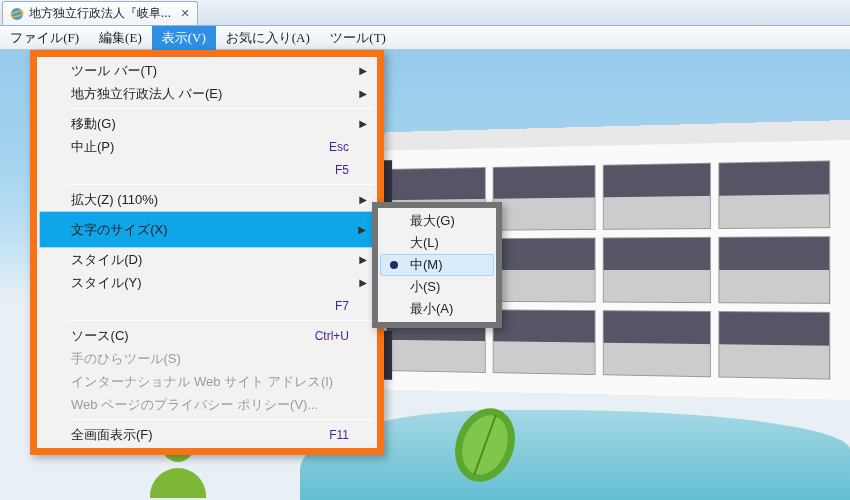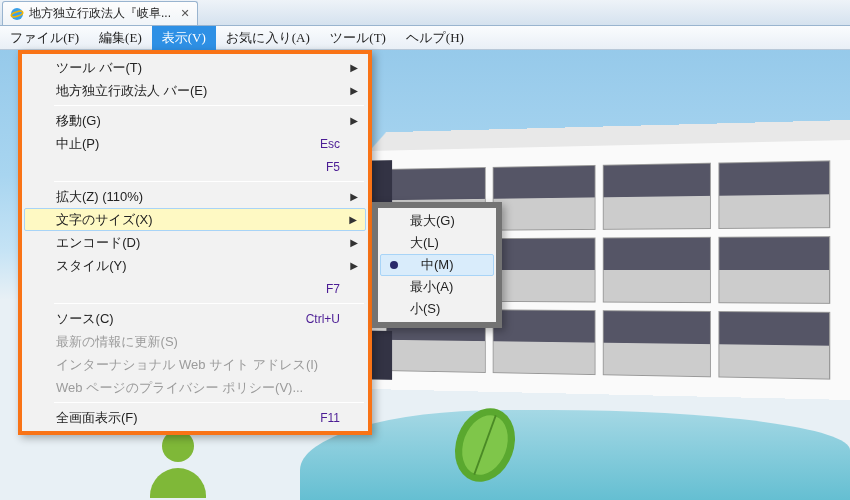--- a/index.html
+++ b/index.html
@@ -56,42 +56,42 @@
   .tab .title { white-space: nowrap; overflow: hidden; text-overflow: ellipsis; }
   
   .menubar {
     position: relative; z-index: 5; height: 24px; background: linear-gradient(#fafcfe,#e9eff6);
     border-bottom: 1px solid #b8c8d8; display: flex; align-items: center; font-size: 13px; color: #222;
   }
   .menubar .item { padding: 3px 10px; cursor: default; font-family: Liberation Serif, serif; }
   .menubar .item.active { background: #2e90e5; color: #fff; }
   
   .dropdown {
-    position: absolute; z-index: 10; top: 50px; left: 18px; width: 354px;
-    background: #f2f2f2; border: 4px solid #f97316; box-shadow: 3px 3px 8px rgba(0,0,0,.3);
+    position: absolute; z-index: 10; top: 50px; left: 30px; width: 354px;
+    background: #f2f2f2; border: 7px solid #f97316; box-shadow: 3px 3px 8px rgba(0,0,0,.3);
     font-size: 13px; color: #222; padding: 2px;
   }
   .dropdown .gutter { position: absolute; left: 2px; top: 2px; bottom: 2px; width: 26px; background: #f2f2f2; }
   .dropdown .mi {
     position: relative; height: 23px; display: flex; align-items: center; padding-left: 32px; padding-right: 26px;
     cursor: default;
   }
-  .dropdown .mi.hover { background: #fef9c3; border: 1px solid #a8d4f7; border-radius: 2px; padding-left:31px; padding-right:25px; height:23px; }
+  .dropdown .mi.hover { background: #0ea5e9; border: 1px solid #a8d4f7; border-radius: 2px; padding-left:31px; padding-right:25px; height:37px; }
   .dropdown .mi .arrow { position: absolute; right: 8px; font-size: 10px; color: #333; }
   .dropdown .mi .accel { position: absolute; right: 26px; font-size: 12px; color: #4c1d95; }
   .dropdown .mi.disabled { color: #9b9b9b; }
   .dropdown .sep { height: 1px; margin: 3px 2px 3px 30px; background: #d0d0d0; border-bottom:1px solid #fff; }
   
   .submenu {
     position: absolute; z-index: 11; top: 202px; left: 372px; width: 130px;
     background: #f2f2f2; border: 6px solid #737373; box-shadow: 3px 3px 8px rgba(0,0,0,.3);
     font-size: 13px; color: #222; padding: 2px;
   }
   .submenu .mi { position: relative; height: 22px; display: flex; align-items: center; padding-left: 30px; cursor:default; }
-  .submenu .mi.hover { background: #d9ecfb; border: 1px solid #a8d4f7; border-radius: 2px; padding-left:40px; height:22px; }
+  .submenu .mi.hover { background: #d9ecfb; border: 1px solid #a8d4f7; border-radius: 2px; padding-left:29px; height:22px; }
   .submenu .radio { position: absolute; left: 9px; width: 8px; height: 8px; border-radius: 50%; background: #2a2a6a; }
   
   .person { position: absolute; left: 150px; top: 430px; z-index: 2; }
   .person .head { width: 32px; height: 32px; background: #7fb838; border-radius: 50%; margin: 0 auto; }
   .person .body { width: 56px; height: 30px; background: #7fb838; border-radius: 28px 28px 0 0; margin-top: 6px; }
 </style>
 </head>
 <body>
 
 <div class="bg"></div>
@@ -142,21 +142,20 @@
     <span class="close">✕</span>
   </div>
 </div>
 
 <div class="menubar" id="menubar">
     <div class="item">ファイル(F)</div>
     <div class="item">編集(E)</div>
     <div class="item active">表示(V)</div>
     <div class="item">お気に入り(A)</div>
     <div class="item">ツール(T)</div>
-    <div class="item">ヘルプ(H)</div>
   </div>
 
 <div class="dropdown" id="viewmenu">
   <div class="gutter"></div>
 <div class="mi">
       <span>ツール バー(T)</span>
       <span class="arrow">▶</span>
     </div>
     <div class="mi">
       <span>地方独立行政法人 バー(E)</span>
@@ -177,37 +176,37 @@
     <div class="sep"></div>
     <div class="mi">
       <span>拡大(Z) (110%)</span>
       <span class="arrow">▶</span>
     </div>
     <div class="mi hover">
       <span>文字のサイズ(X)</span>
       <span class="arrow">▶</span>
     </div>
     <div class="mi">
-      <span>エンコード(D)</span>
+      <span>スタイル(D)</span>
       <span class="arrow">▶</span>
     </div>
     <div class="mi">
       <span>スタイル(Y)</span>
       <span class="arrow">▶</span>
     </div>
     <div class="mi">
       <span class="accel">F7</span>
     </div>
     <div class="sep"></div>
     <div class="mi">
       <span>ソース(C)</span>
       <span class="accel">Ctrl+U</span>
     </div>
     <div class="mi disabled">
-      <span>最新の情報に更新(S)</span>
+      <span>手のひらツール(S)</span>
     </div>
     <div class="mi disabled">
       <span>インターナショナル Web サイト アドレス(I)</span>
     </div>
     <div class="mi disabled">
       <span>Web ページのプライバシー ポリシー(V)...</span>
     </div>
     <div class="sep"></div>
     <div class="mi">
       <span>全画面表示(F)</span>
@@ -220,18 +219,18 @@
       <span>最大(G)</span>
     </div>
     <div class="mi">
       <span>大(L)</span>
     </div>
     <div class="mi hover">
       <span class="radio"></span>
       <span>中(M)</span>
     </div>
     <div class="mi">
+      <span>小(S)</span>
+    </div>
+    <div class="mi">
       <span>最小(A)</span>
     </div>
-    <div class="mi">
-      <span>小(S)</span>
-    </div>
   </div>
 
 </body></html>

